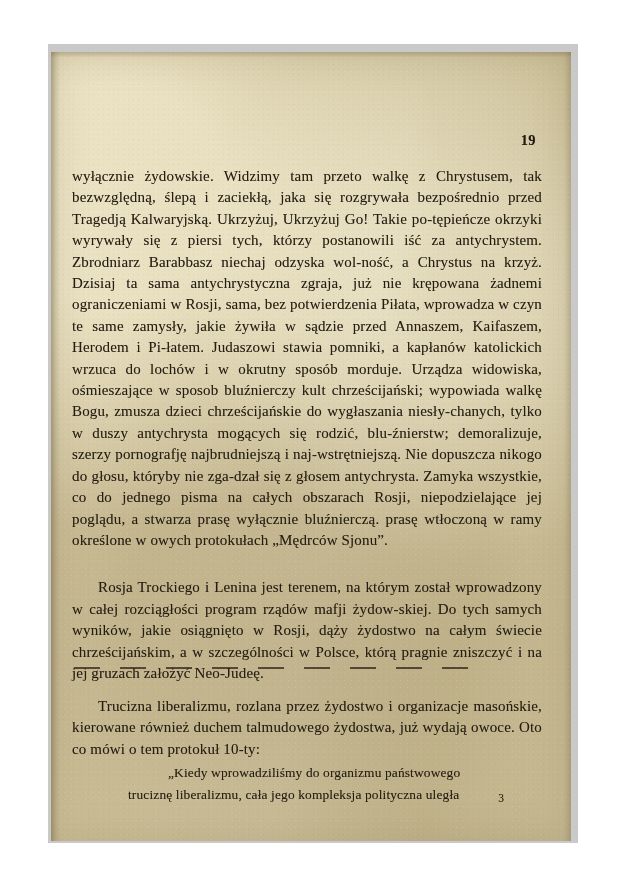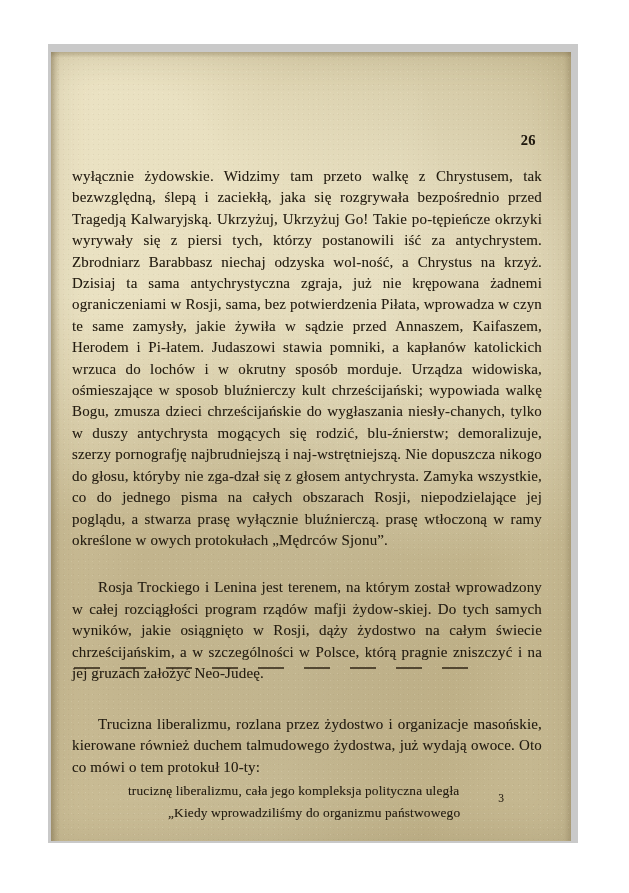--- a/index.html
+++ b/index.html
@@ -141,21 +141,21 @@
     display: block;
     width: 26px;
     height: 1.6px;
     background: #3a2f1e;
     opacity: 0.82;
   }
 
   #tail-copy {
     position: absolute;
     left: 0;
-    top: 618px;
+    top: 600px;
     width: 470px;
   }
 
   .quote-line {
     margin: 0;
     color: #241d12;
     font-size: 13.4px;
     line-height: 21.4px;
     text-align: justify;
     letter-spacing: 0.15px;
@@ -189,21 +189,21 @@
 
   <div id="page-sheet">
 
     <div id="paper-grain"></div>
     <div id="gutter-shade"></div>
     <div id="edge-shade-right"></div>
     <div id="edge-shade-top"></div>
 
     <div id="text-block">
 
-      <div id="folio">26</div>
+      <div id="folio">19</div>
 
       <div id="body-copy">
         <p class="para">wyłącznie żydowskie.  Widzimy tam przeto  walkę z Chrystusem, tak bezwzględną, ślepą i zaciekłą, jaka się rozgrywała bezpośrednio przed Tragedją Kalwaryjską.  Ukrzyżuj, Ukrzyżuj Go!  Takie po-tępieńcze okrzyki wyrywały się z piersi tych, którzy  postanowili iść za antychrystem.  Zbrodniarz Barabbasz niechaj odzyska wol-ność, a Chrystus na krzyż.  Dzisiaj ta sama antychrystyczna zgraja, już nie krępowana żadnemi ograniczeniami w Rosji, sama, bez potwierdzenia Piłata, wprowadza  w  czyn te same  zamysły, jakie żywiła w sądzie przed Annaszem, Kaifaszem,  Herodem i Pi-łatem.  Judaszowi stawia pomniki, a kapłanów katolickich wrzuca do lochów i w  okrutny  sposób morduje.  Urządza widowiska, ośmieszające w sposob bluźnierczy kult chrześcijański; wypowiada walkę Bogu, zmusza dzieci chrześcijańskie do wygłaszania niesły-chanych, tylko w duszy  antychrysta  mogących  się  rodzić, blu-źnierstw; demoralizuje, szerzy pornografję najbrudniejszą i naj-wstrętniejszą.  Nie dopuszcza nikogo do głosu, któryby nie zga-dzał się z głosem antychrysta.  Zamyka wszystkie, co do jednego pisma na całych obszarach Rosji, niepodzielające jej poglądu, a  stwarza prasę wyłącznie bluźnierczą. prasę wtłoczoną  w  ramy  określone w owych protokułach „Mędrców Sjonu”.</p>
         <p class="para indent">Rosja Trockiego i Lenina jest terenem, na którym został wprowadzony w całej rozciągłości program rządów mafji żydow-skiej.  Do tych samych wyników, jakie osiągnięto w Rosji, dąży żydostwo na całym świecie chrześcijańskim, a w szczególności w Polsce, którą pragnie zniszczyć i na jej gruzach założyć Neo-Judeę.</p>
       </div>
 
       <div id="rule-dashed">
         <span class="dash"></span>
         <span class="dash"></span>
         <span class="dash"></span>
@@ -212,22 +212,22 @@
         <span class="dash"></span>
         <span class="dash"></span>
         <span class="dash"></span>
         <span class="dash"></span>
       </div>
 
       <div id="tail-copy">
         <p class="para indent">Trucizna liberalizmu, rozlana  przez  żydostwo  i  organizacje masońskie, kierowane również duchem talmudowego żydostwa, już wydają owoce.   Oto co mówi o tem protokuł 10-ty:</p>
 
         <div class="quote-block">
+          <p class="quote-line first">„Kiedy   wprowadziliśmy   do  organizmu  państwowego</p>
           <p class="quote-line cont">truciznę liberalizmu, cała jego  kompleksja  polityczna  uległa</p>
-          <p class="quote-line first">„Kiedy   wprowadziliśmy   do  organizmu  państwowego</p>
         </div>
       </div>
 
       <div id="signature-mark">3</div>
 
     </div>
   </div>
 </div>
 
 </body></html>

